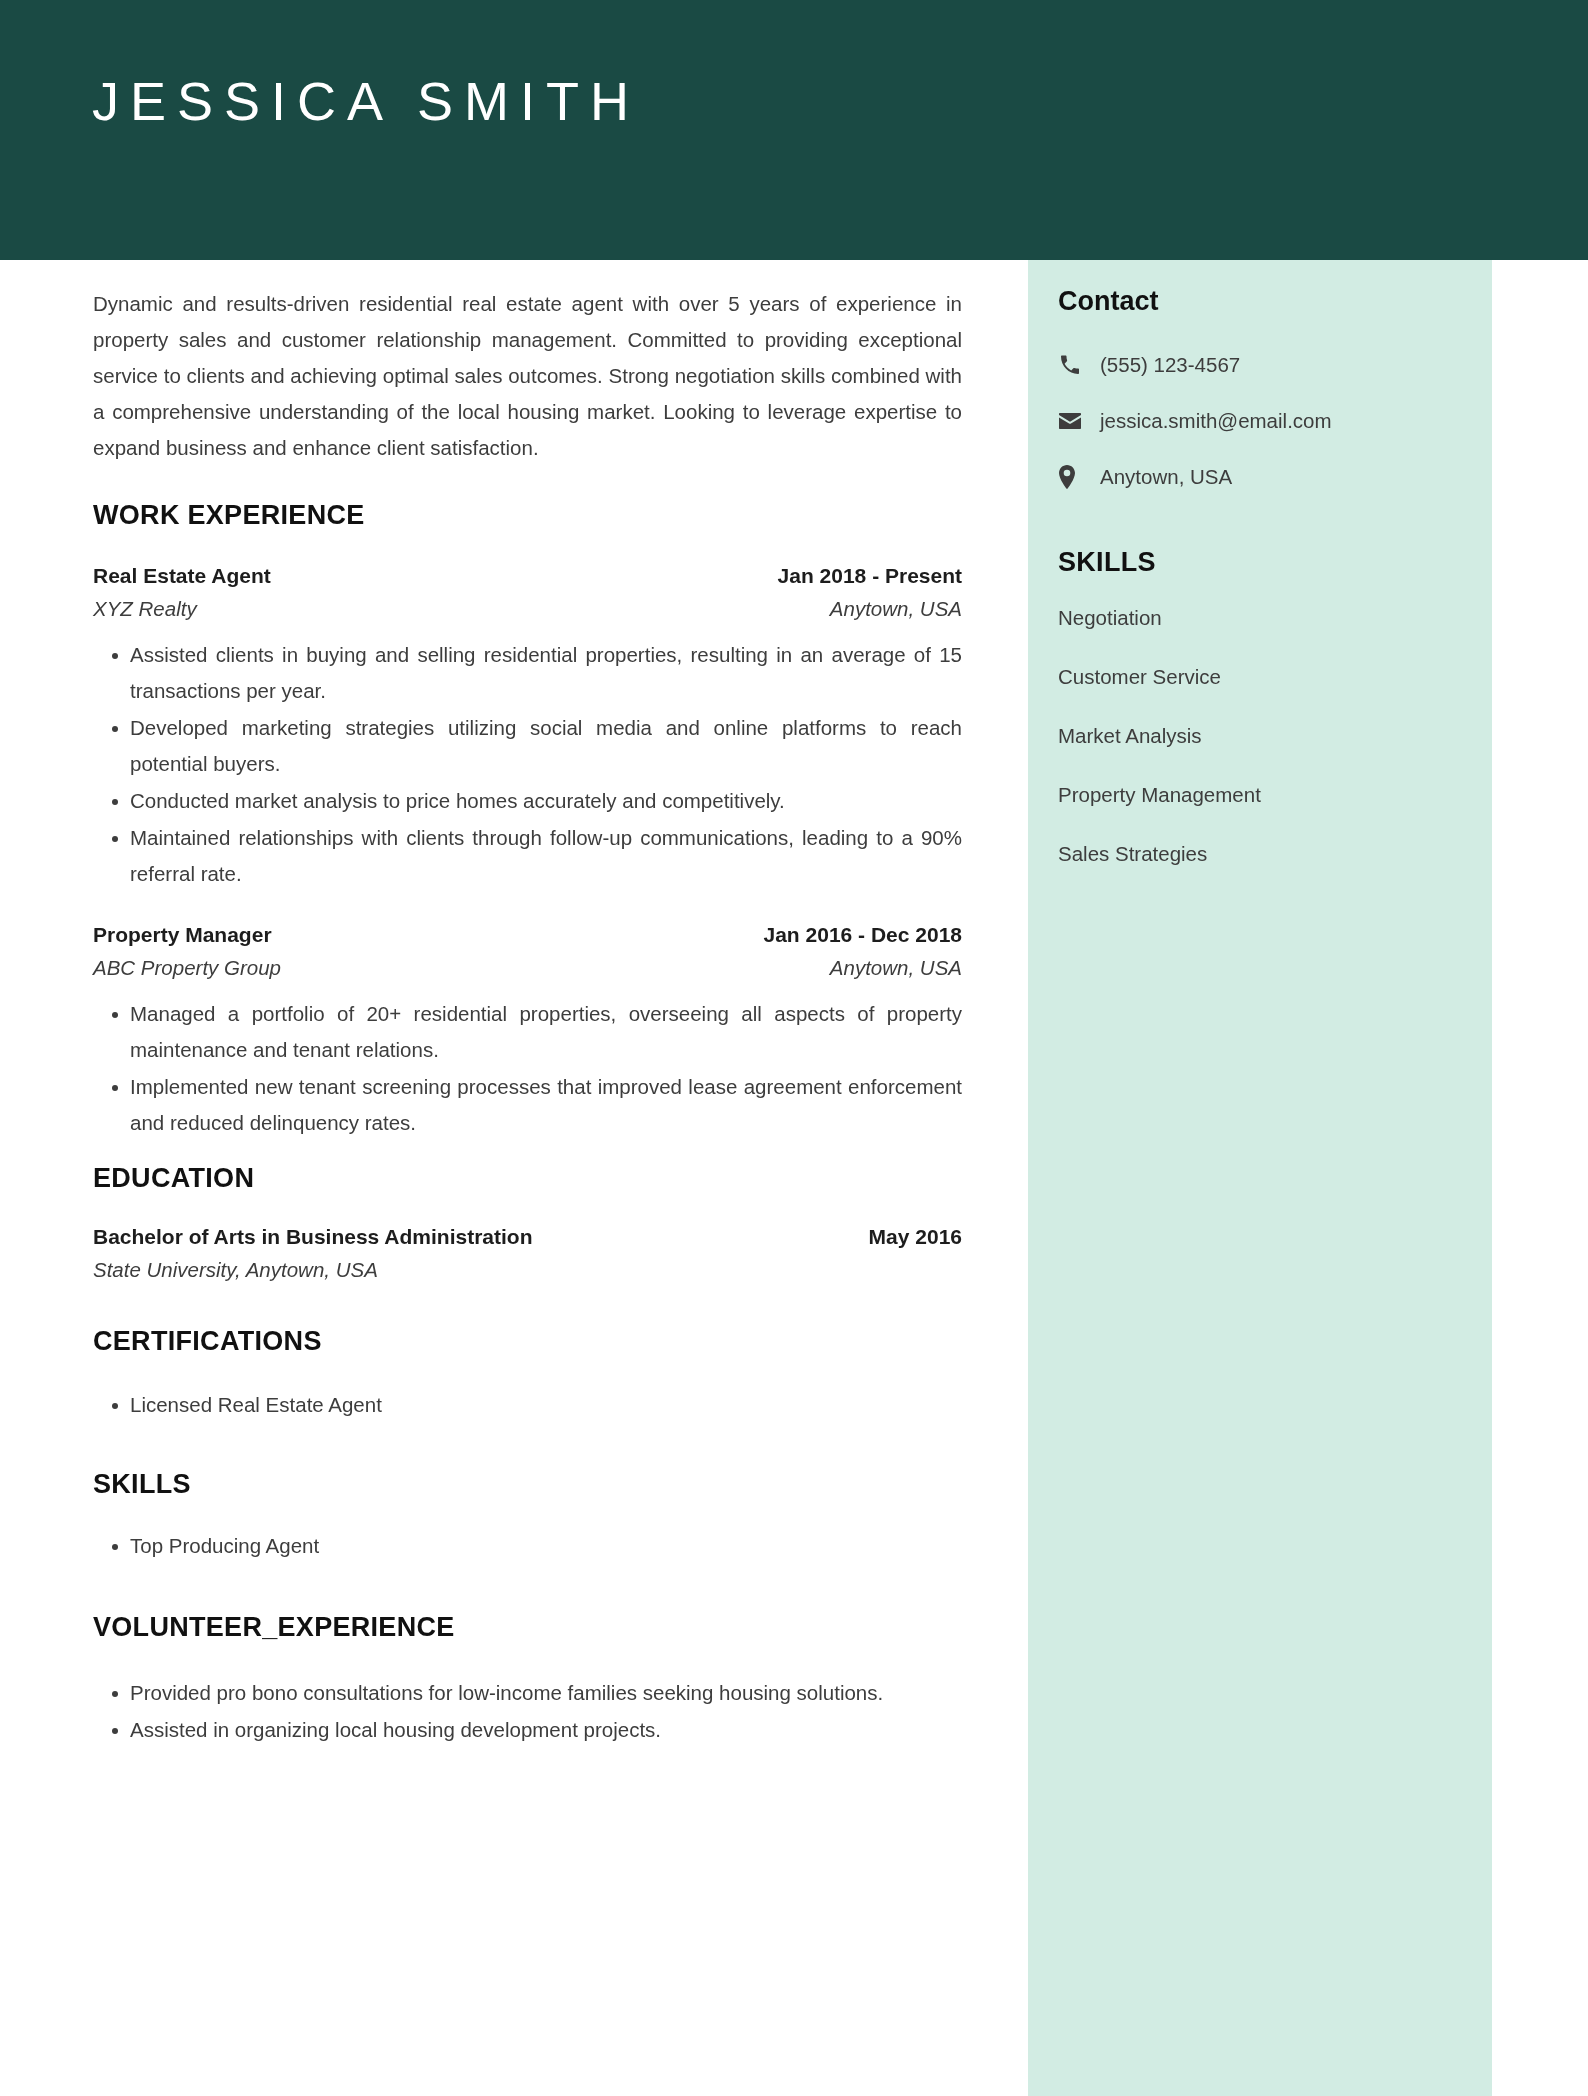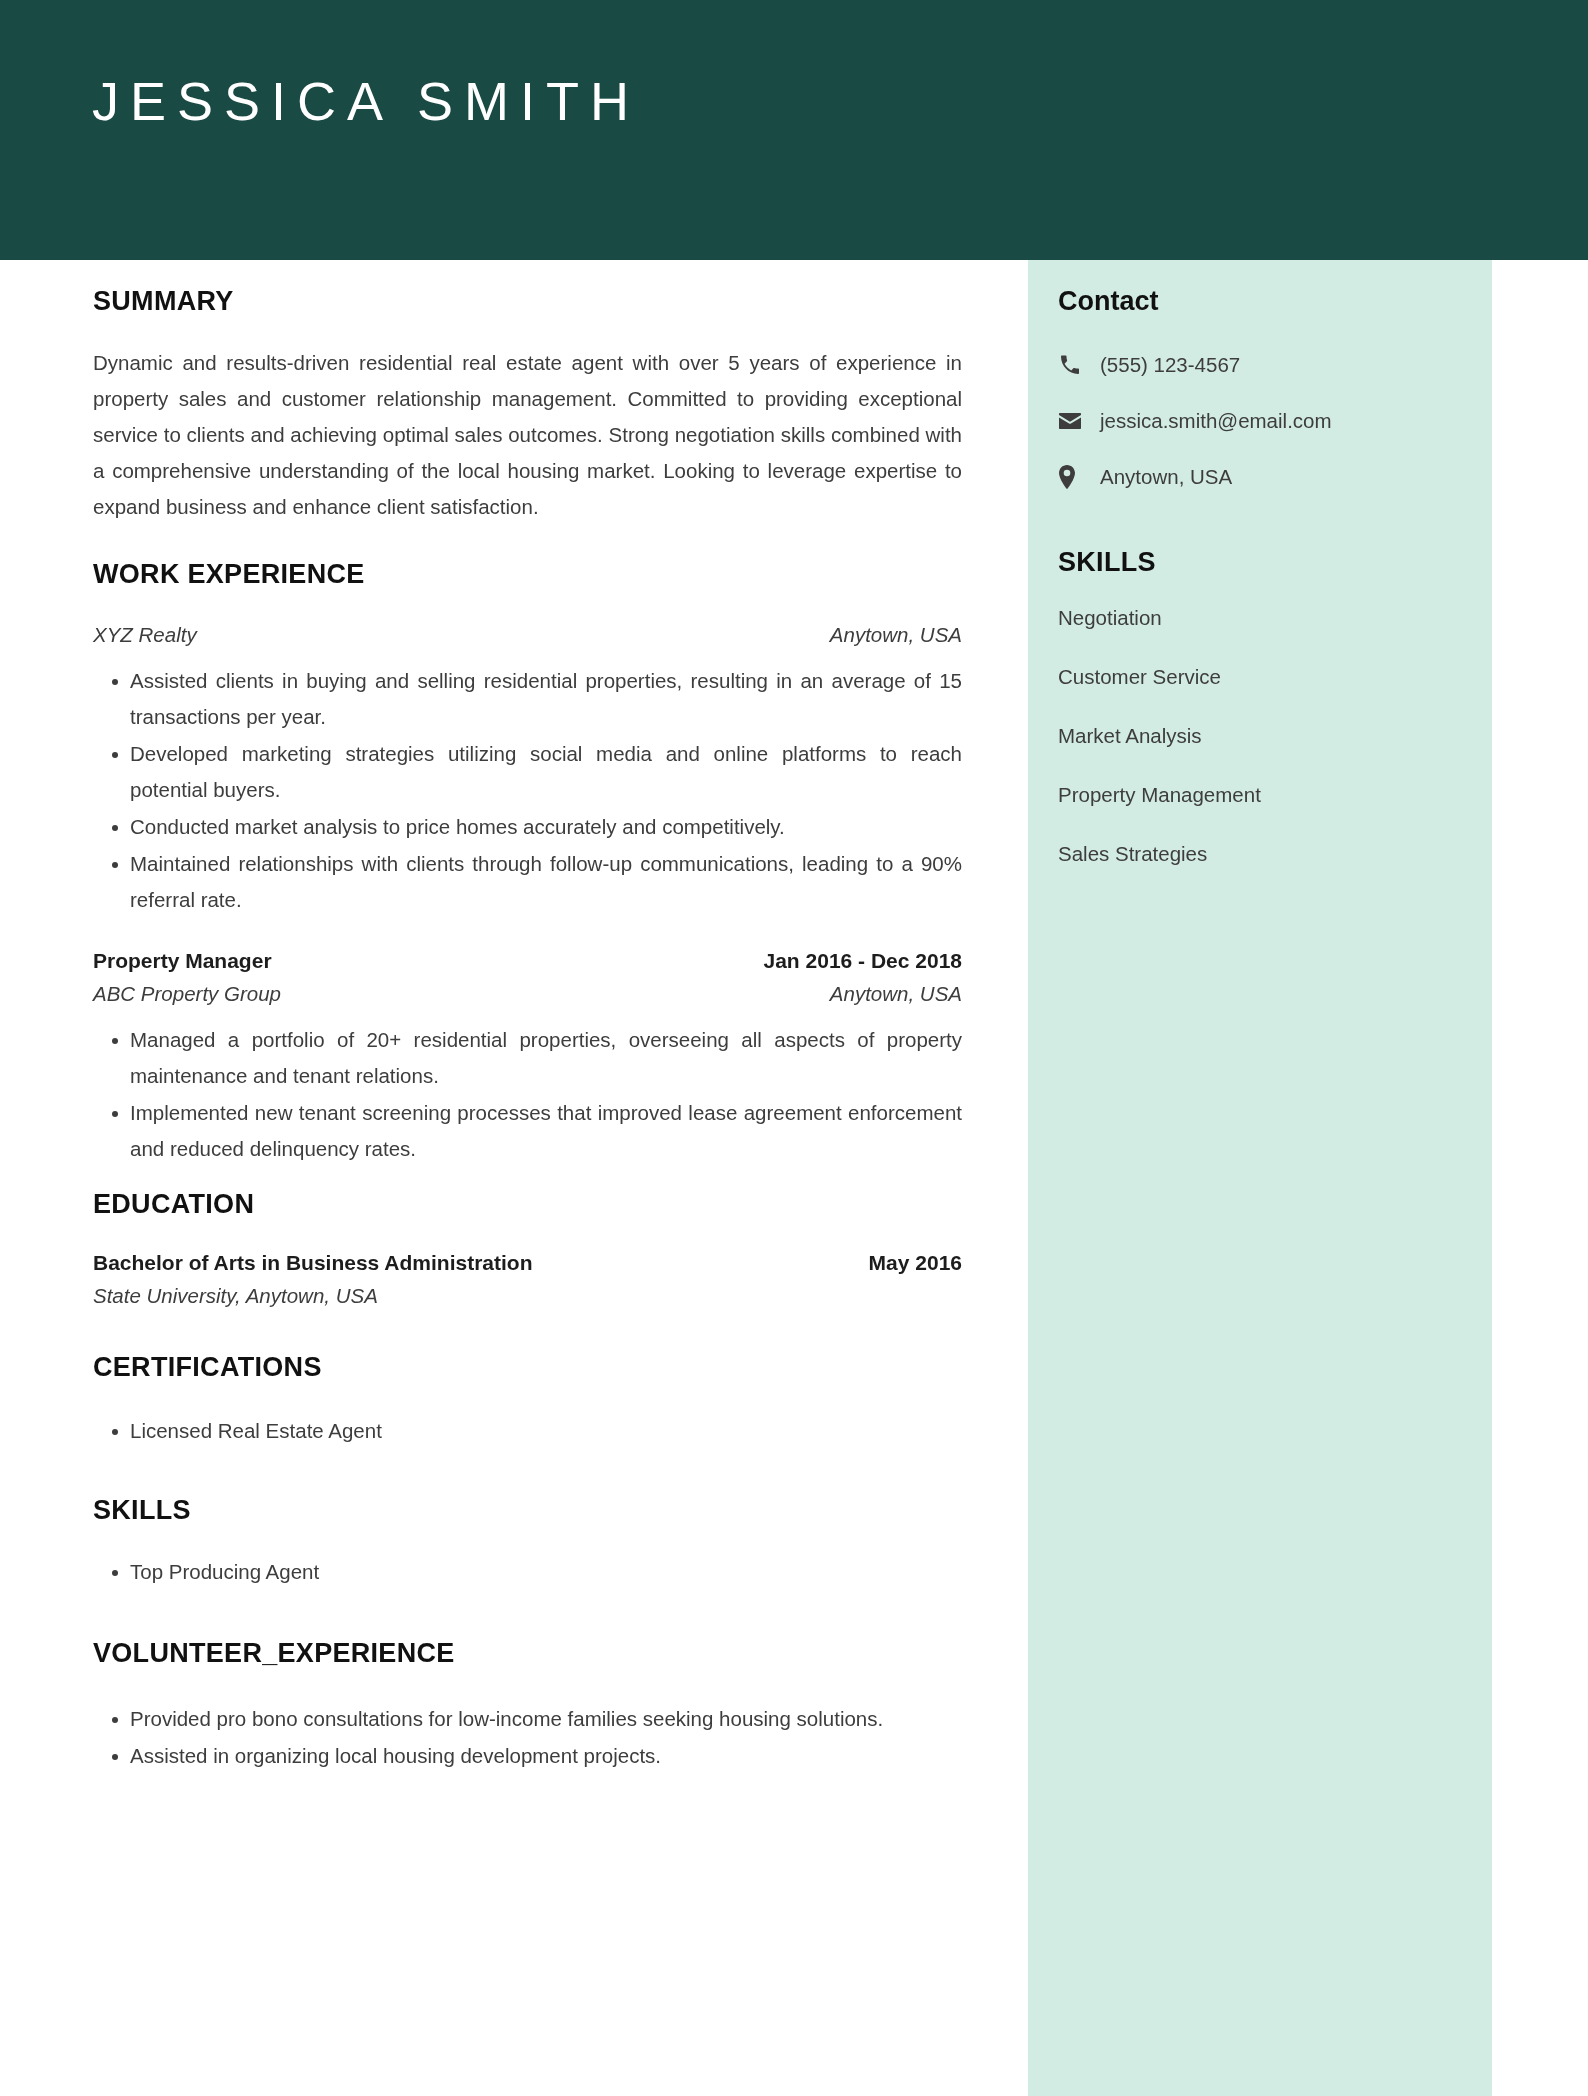--- a/index.html
+++ b/index.html
@@ -223,28 +223,31 @@
 
 <div class="header-banner">
   <div class="full-name">JESSICA SMITH</div>
 </div>
 
 <div class="page-body">
 
   <div class="main-column">
 
     <div class="section-block" id="summary-section">
-      <div class="section-heading">SUMMARY</div>
       <p class="summary-text">Dynamic and results-driven residential real estate agent with over 5 years of experience in property sales and customer relationship management. Committed to providing exceptional service to clients and achieving optimal sales outcomes. Strong negotiation skills combined with a comprehensive understanding of the local housing market. Looking to leverage expertise to expand business and enhance client satisfaction.</p>
     </div>
 
     <div class="section-block" id="work-experience-section">
       <div class="section-heading">WORK EXPERIENCE</div>
 
       <div class="entry">
+        <div class="entry-row">
+          <span class="entry-title">Real Estate Agent</span>
+          <span class="entry-date">Jan 2018 - Present</span>
+        </div>
         <div class="entry-row">
           <span class="entry-org">XYZ Realty</span>
           <span class="entry-loc">Anytown, USA</span>
         </div>
         <ul class="bullets">
           <li>Assisted clients in buying and selling residential properties, resulting in an average of 15 transactions per year.</li>
           <li>Developed marketing strategies utilizing social media and online platforms to reach potential buyers.</li>
           <li>Conducted market analysis to price homes accurately and competitively.</li>
           <li>Maintained relationships with clients through follow-up communications, leading to a 90% referral rate.</li>
         </ul>

